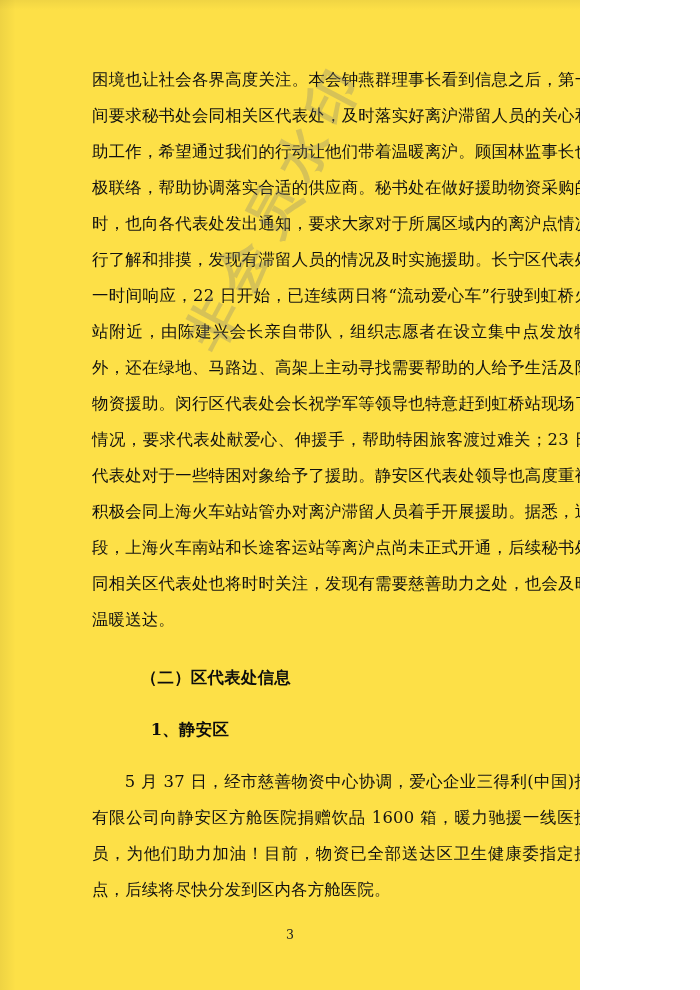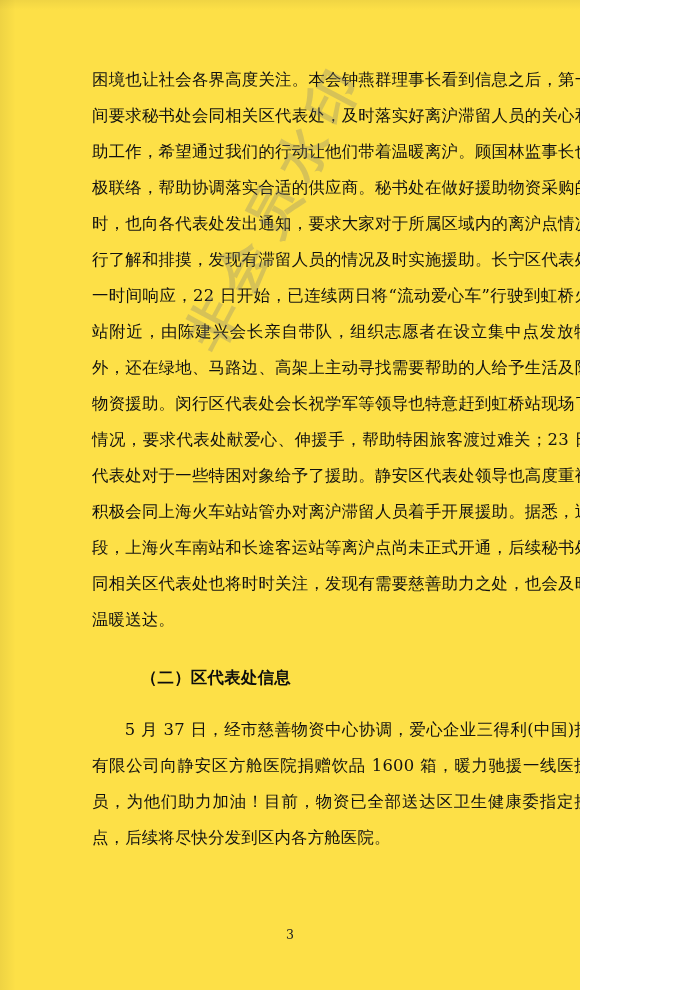--- a/index.html
+++ b/index.html
@@ -105,20 +105,21 @@
 <body>
 
 <div class="page">
   <div class="edge-shade-left"></div>
   <div class="edge-shade-top"></div>
 
   <div class="page-inner">
     <p class="para">困境也让社会各界高度关注。本会钟燕群理事长看到信息之后，第一时间要求秘书处会同相关区代表处，及时落实好离沪滞留人员的关心和援助工作，希望通过我们的行动让他们带着温暖离沪。顾国林监事长也积极联络，帮助协调落实合适的供应商。秘书处在做好援助物资采购的同时，也向各代表处发出通知，要求大家对于所属区域内的离沪点情况进行了解和排摸，发现有滞留人员的情况及时实施援助。长宁区代表处第一时间响应，22 日开始，已连续两日将“流动爱心车”行驶到虹桥火车站附近，由陈建兴会长亲自带队，组织志愿者在设立集中点发放物资外，还在绿地、马路边、高架上主动寻找需要帮助的人给予生活及防疫物资援助。闵行区代表处会长祝学军等领导也特意赶到虹桥站现场了解情况，要求代表处献爱心、伸援手，帮助特困旅客渡过难关；23 日区代表处对于一些特困对象给予了援助。静安区代表处领导也高度重视，积极会同上海火车站站管办对离沪滞留人员着手开展援助。据悉，近阶段，上海火车南站和长途客运站等离沪点尚未正式开通，后续秘书处会同相关区代表处也将时时关注，发现有需要慈善助力之处，也会及时将温暖送达。</p>
     <div class="spacer-sm"></div>
     <h2 class="heading">（二）区代表处信息</h2>
+    <h3 class="heading sub">1、静安区</h3>
     <p class="para indent">5 月 37 日，经市慈善物资中心协调，爱心企业三得利(中国)投资有限公司向静安区方舱医院捐赠饮品 1600 箱，暖力驰援一线医护人员，为他们助力加油！目前，物资已全部送达区卫生健康委指定接收点，后续将尽快分发到区内各方舱医院。</p>
   </div>
 
   <div class="watermark">
     <span>非会员水印</span>
   </div>
 
   <div class="page-number">3</div>
 </div>
 

